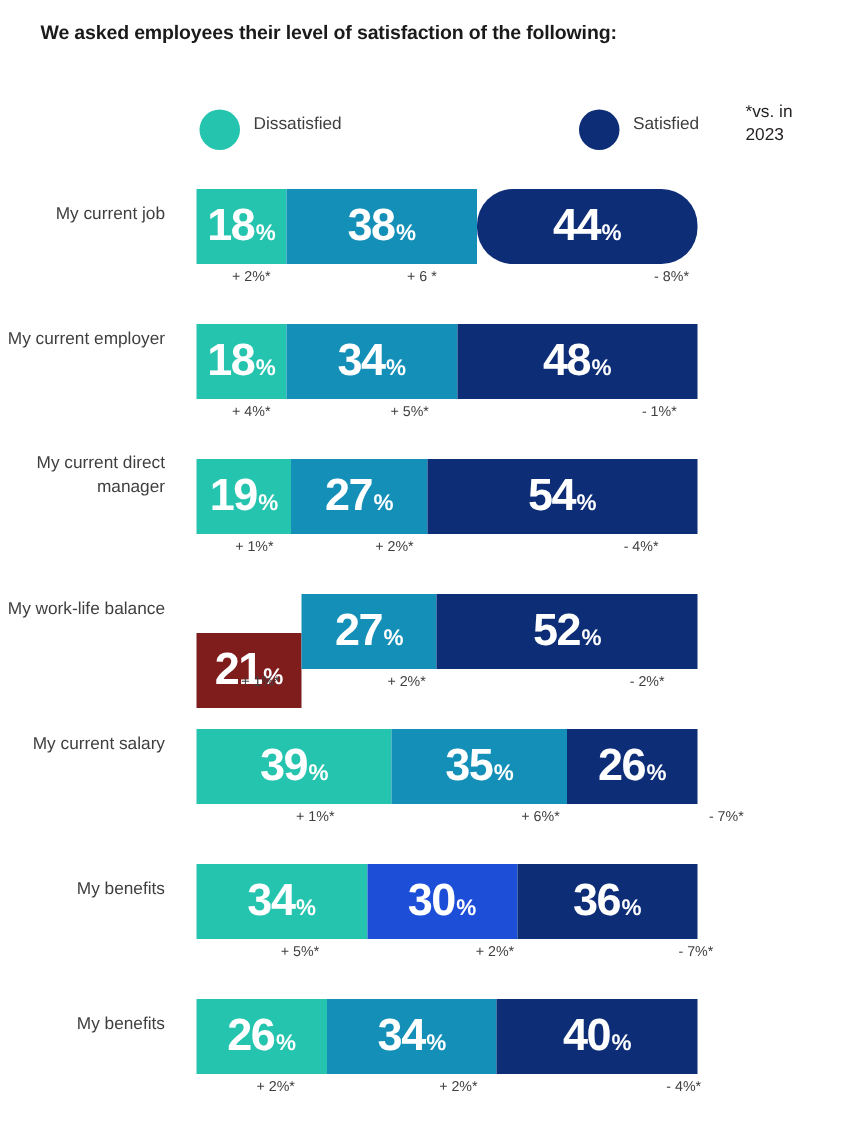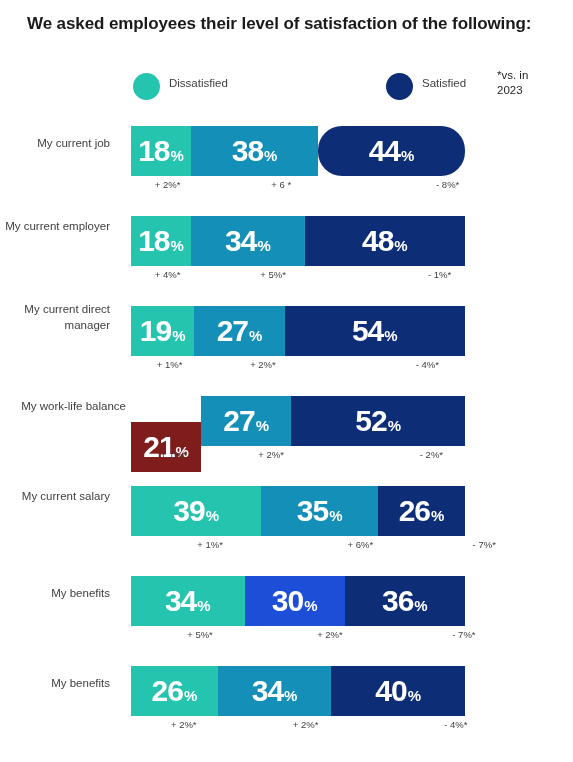--- a/index.html
+++ b/index.html
@@ -14,21 +14,21 @@
     font-family: "Liberation Sans", sans-serif;
     color: #231f20;
     overflow: hidden;
   }
 
   
   .title {
     position: absolute;
     left: 27px;
     top: 14px;
-    font-size: 17px;
+    font-size: 13px;
     font-weight: bold;
     letter-spacing: -0.1px;
     color: #1a1a1a;
     white-space: nowrap;
   }
 
   
   .legend {
     position: absolute;
     left: 131px;
@@ -208,21 +208,21 @@
           <span class="seg-value">54<span class="seg-pct">%</span></span>
         </div>
       </div>
       <div class="deltas">
         <div class="delta" style="left: 9.5%;">+ 1%*</div>
         <div class="delta" style="left: 32.5%;">+ 2%*</div>
         <div class="delta" style="left: 73%;">- 4%*</div>
       </div>
     </div>
     <div class="row">
-      <div class="row-label" style="top: 7px; padding-left: 16px;">My work-life balance</div>
+      <div class="row-label" style="top: 7px;">My work-life balance</div>
       <div class="bar">
         <div class="seg" style="width: 21%; background: #7f1d1d; margin-top: 26px;">
           <span class="seg-value">21<span class="seg-pct">%</span></span>
         </div>
         <div class="seg" style="width: 27%; background: rgb(20, 144, 184);">
           <span class="seg-value">27<span class="seg-pct">%</span></span>
         </div>
         <div class="seg" style="width: 52%; background: rgb(13, 45, 119);">
           <span class="seg-value">52<span class="seg-pct">%</span></span>
         </div>

